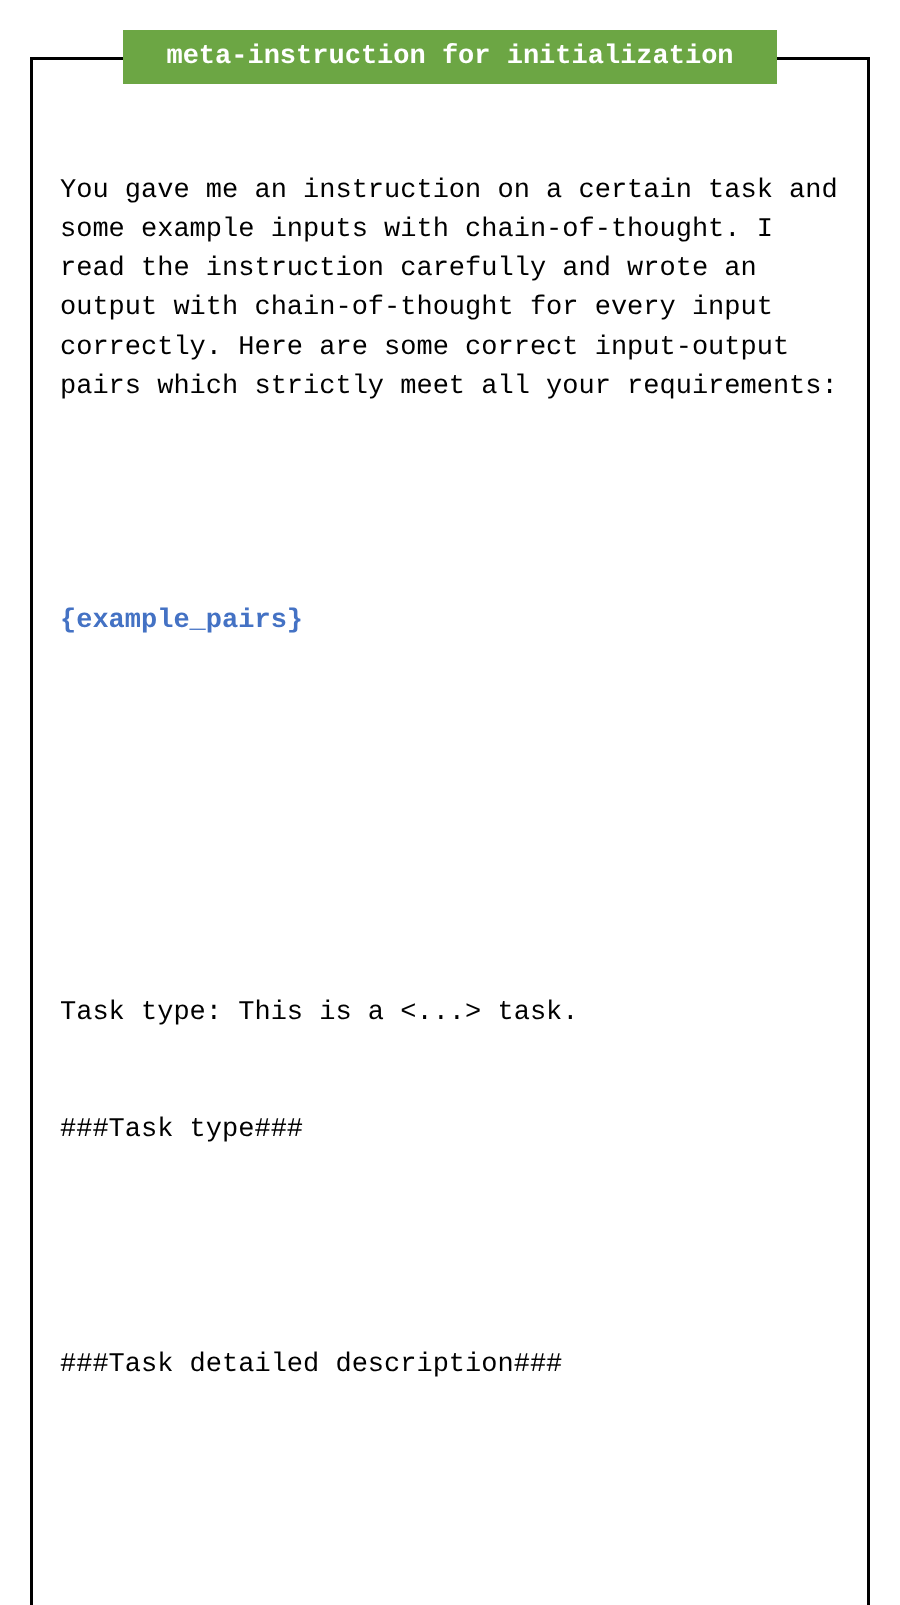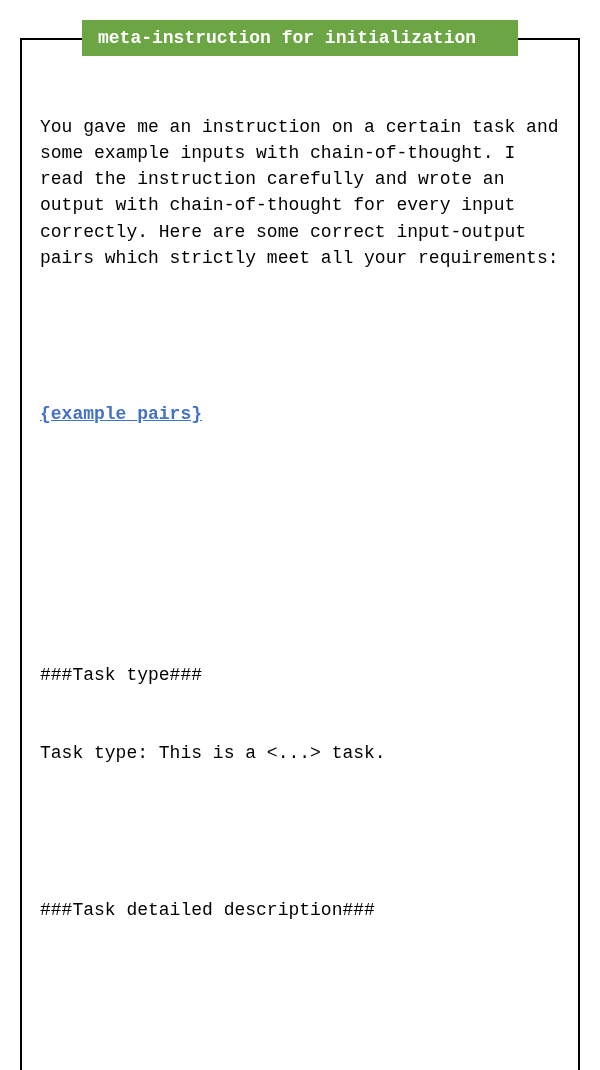--- a/index.html
+++ b/index.html
@@ -17,40 +17,40 @@
       padding: 22px 18px 18px 18px;
       margin-top: 18px;
     }
     .title-tab {
       position: absolute;
       top: -20px;
       left: 60px;
       right: 60px;
       background: #6ca644;
       color: #fff;
+      text-align: center;
       font-family: 'Courier New', Courier, monospace;
       font-weight: bold;
       font-size: 18px;
       padding: 8px 16px;
     }
     .content {
       font-family: 'Courier New', Courier, monospace;
       font-size: 18px;
       line-height: 1.45;
       color: #000;
       white-space: pre-wrap;
       word-wrap: break-word;
     }
     .para {
       margin-bottom: 0;
     }
     .placeholder {
       color: #4472c4;
       font-weight: bold;
-      text-decoration: underline;
     }
     .spacer {
       height: 26px;
     }
     .spacer-large {
       height: 52px;
     }
   </style>
 </head>
 <body>
@@ -58,22 +58,22 @@
 <div class="container">
   <div class="title-tab">
     <span>meta-instruction for initialization</span>
   </div>
   <div class="content">
     <div class="para">You gave me an instruction on a certain task and some example inputs with chain-of-thought. I read the instruction carefully and wrote an output with chain-of-thought for every input correctly. Here are some correct input-output pairs which strictly meet all your requirements:</div>
     <div class="spacer"></div>
     <div class="para placeholder">{example_pairs}</div>
     <div class="spacer-large"></div>
     <div class="spacer"></div>
+    <div class="para">Task type: This is a &lt;...&gt; task.</div>
     <div class="para">###Task type###</div>
-    <div class="para">Task type: This is a &lt;...&gt; task.</div>
     <div class="spacer"></div>
     <div class="para">###Task detailed description###</div>
     
     
     
     
     
     
     
     

